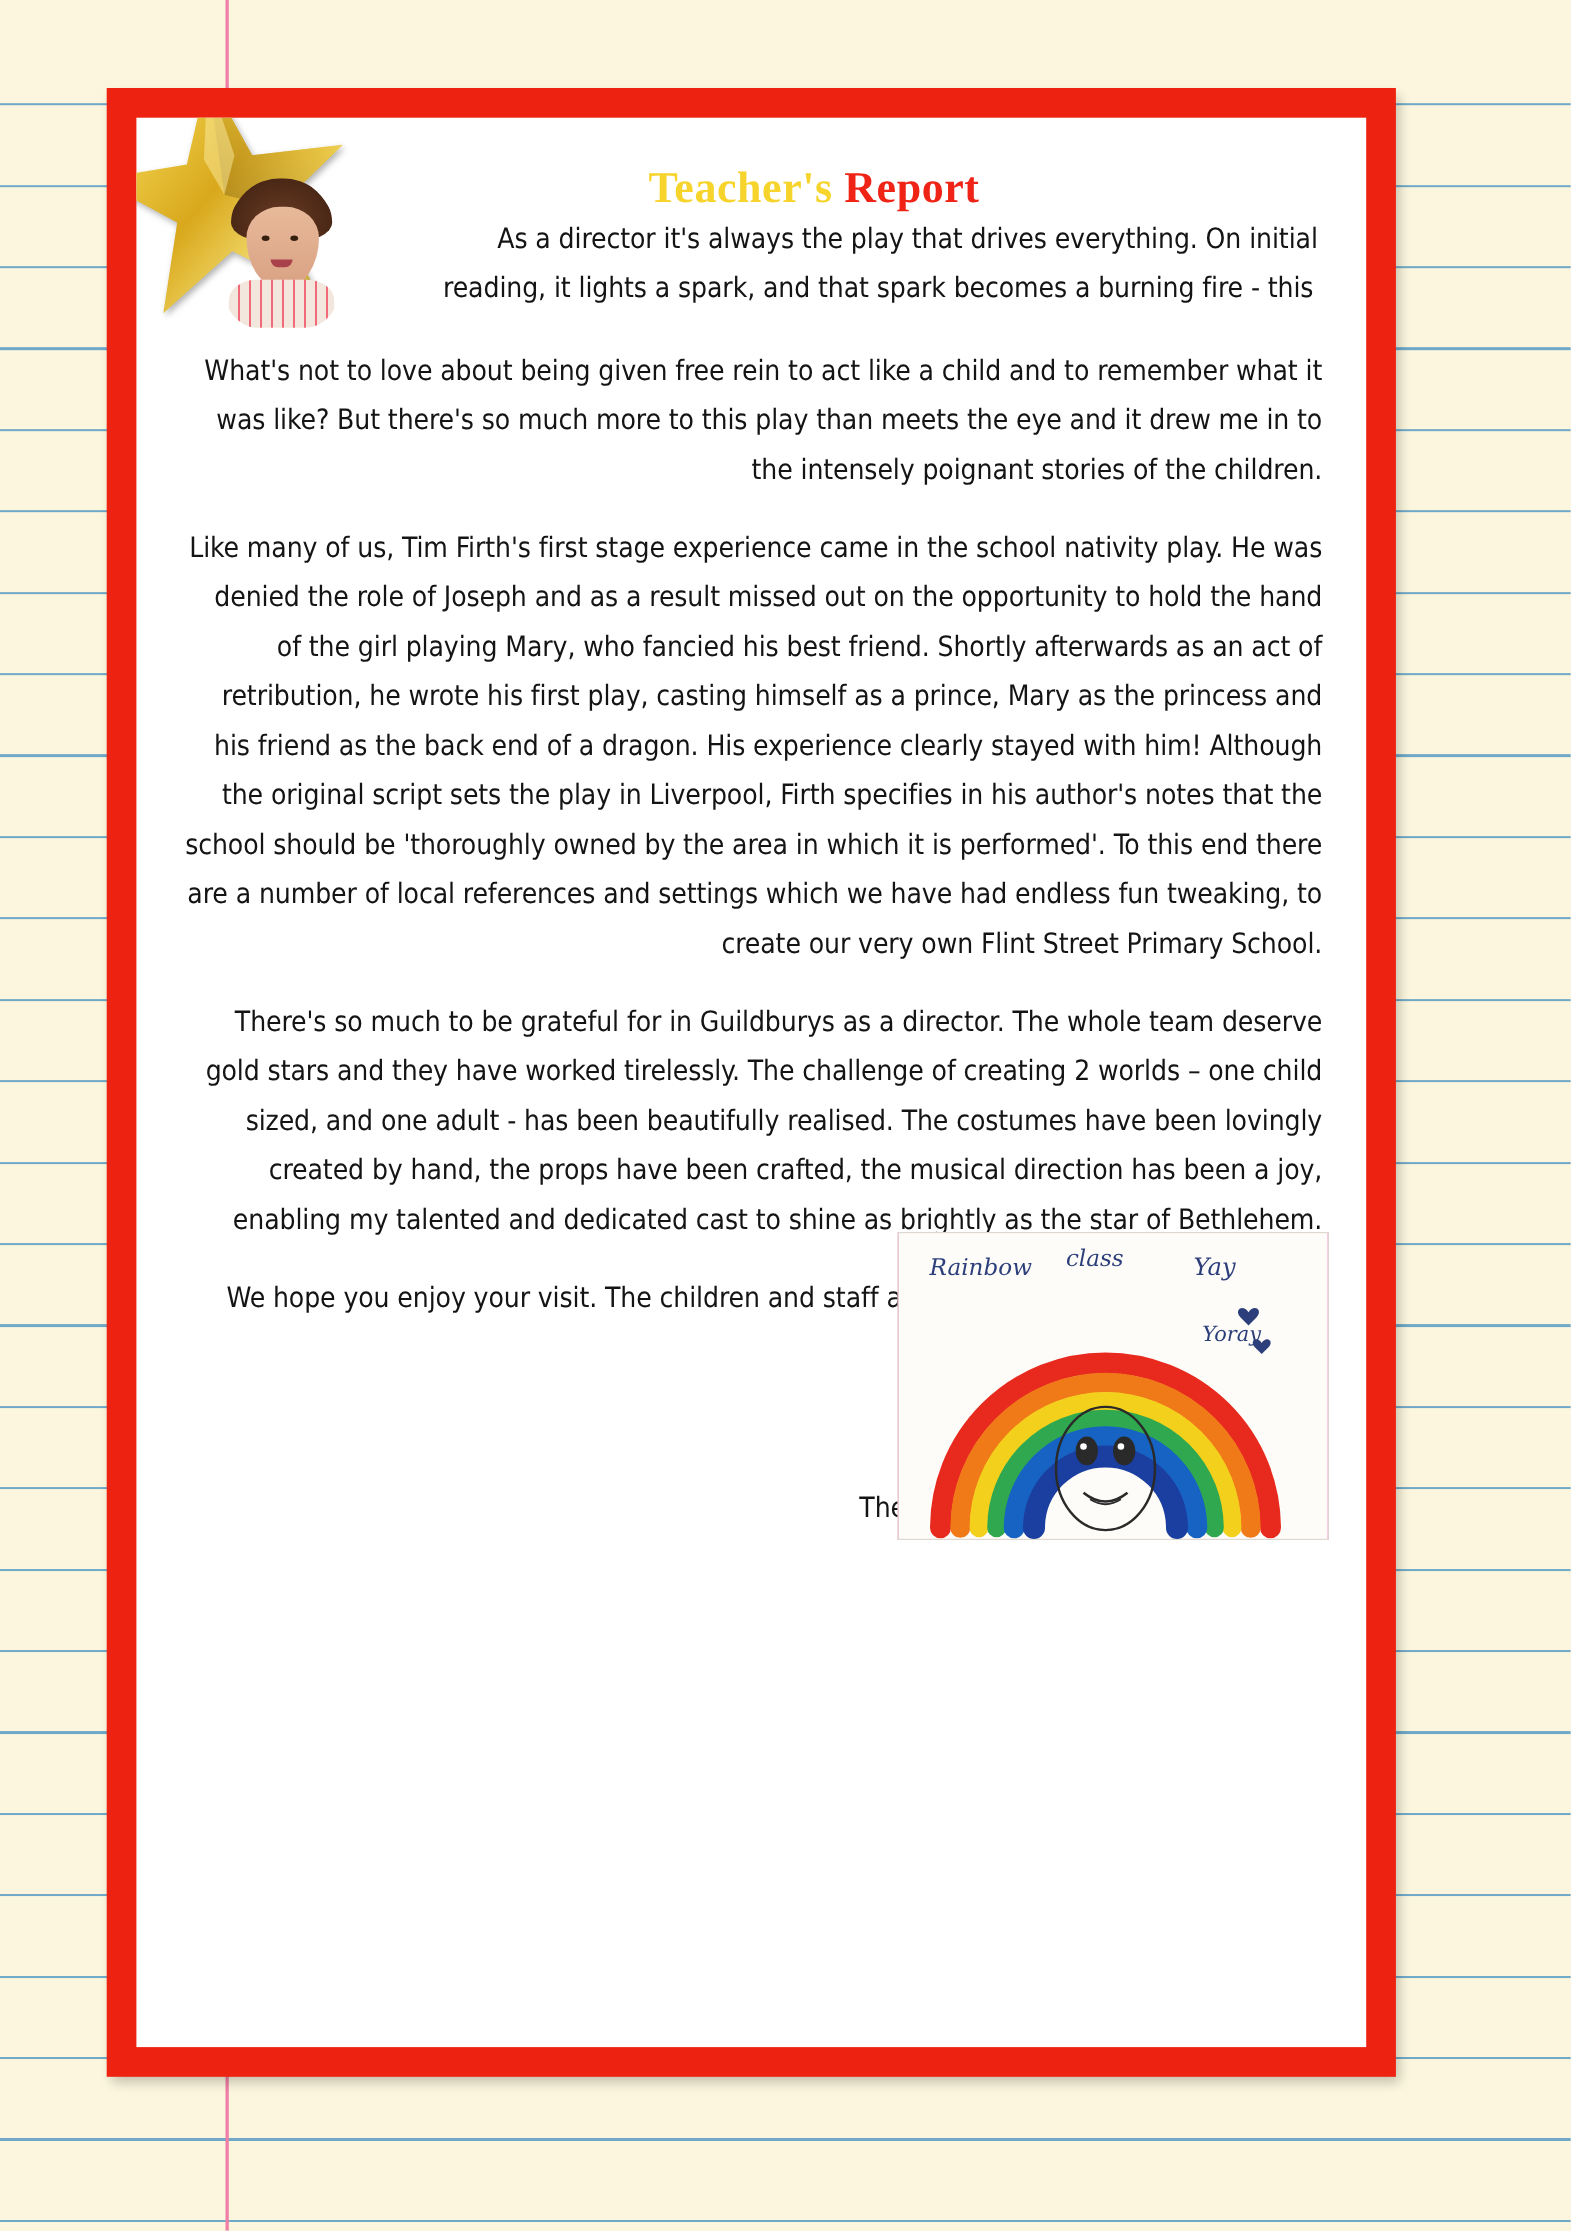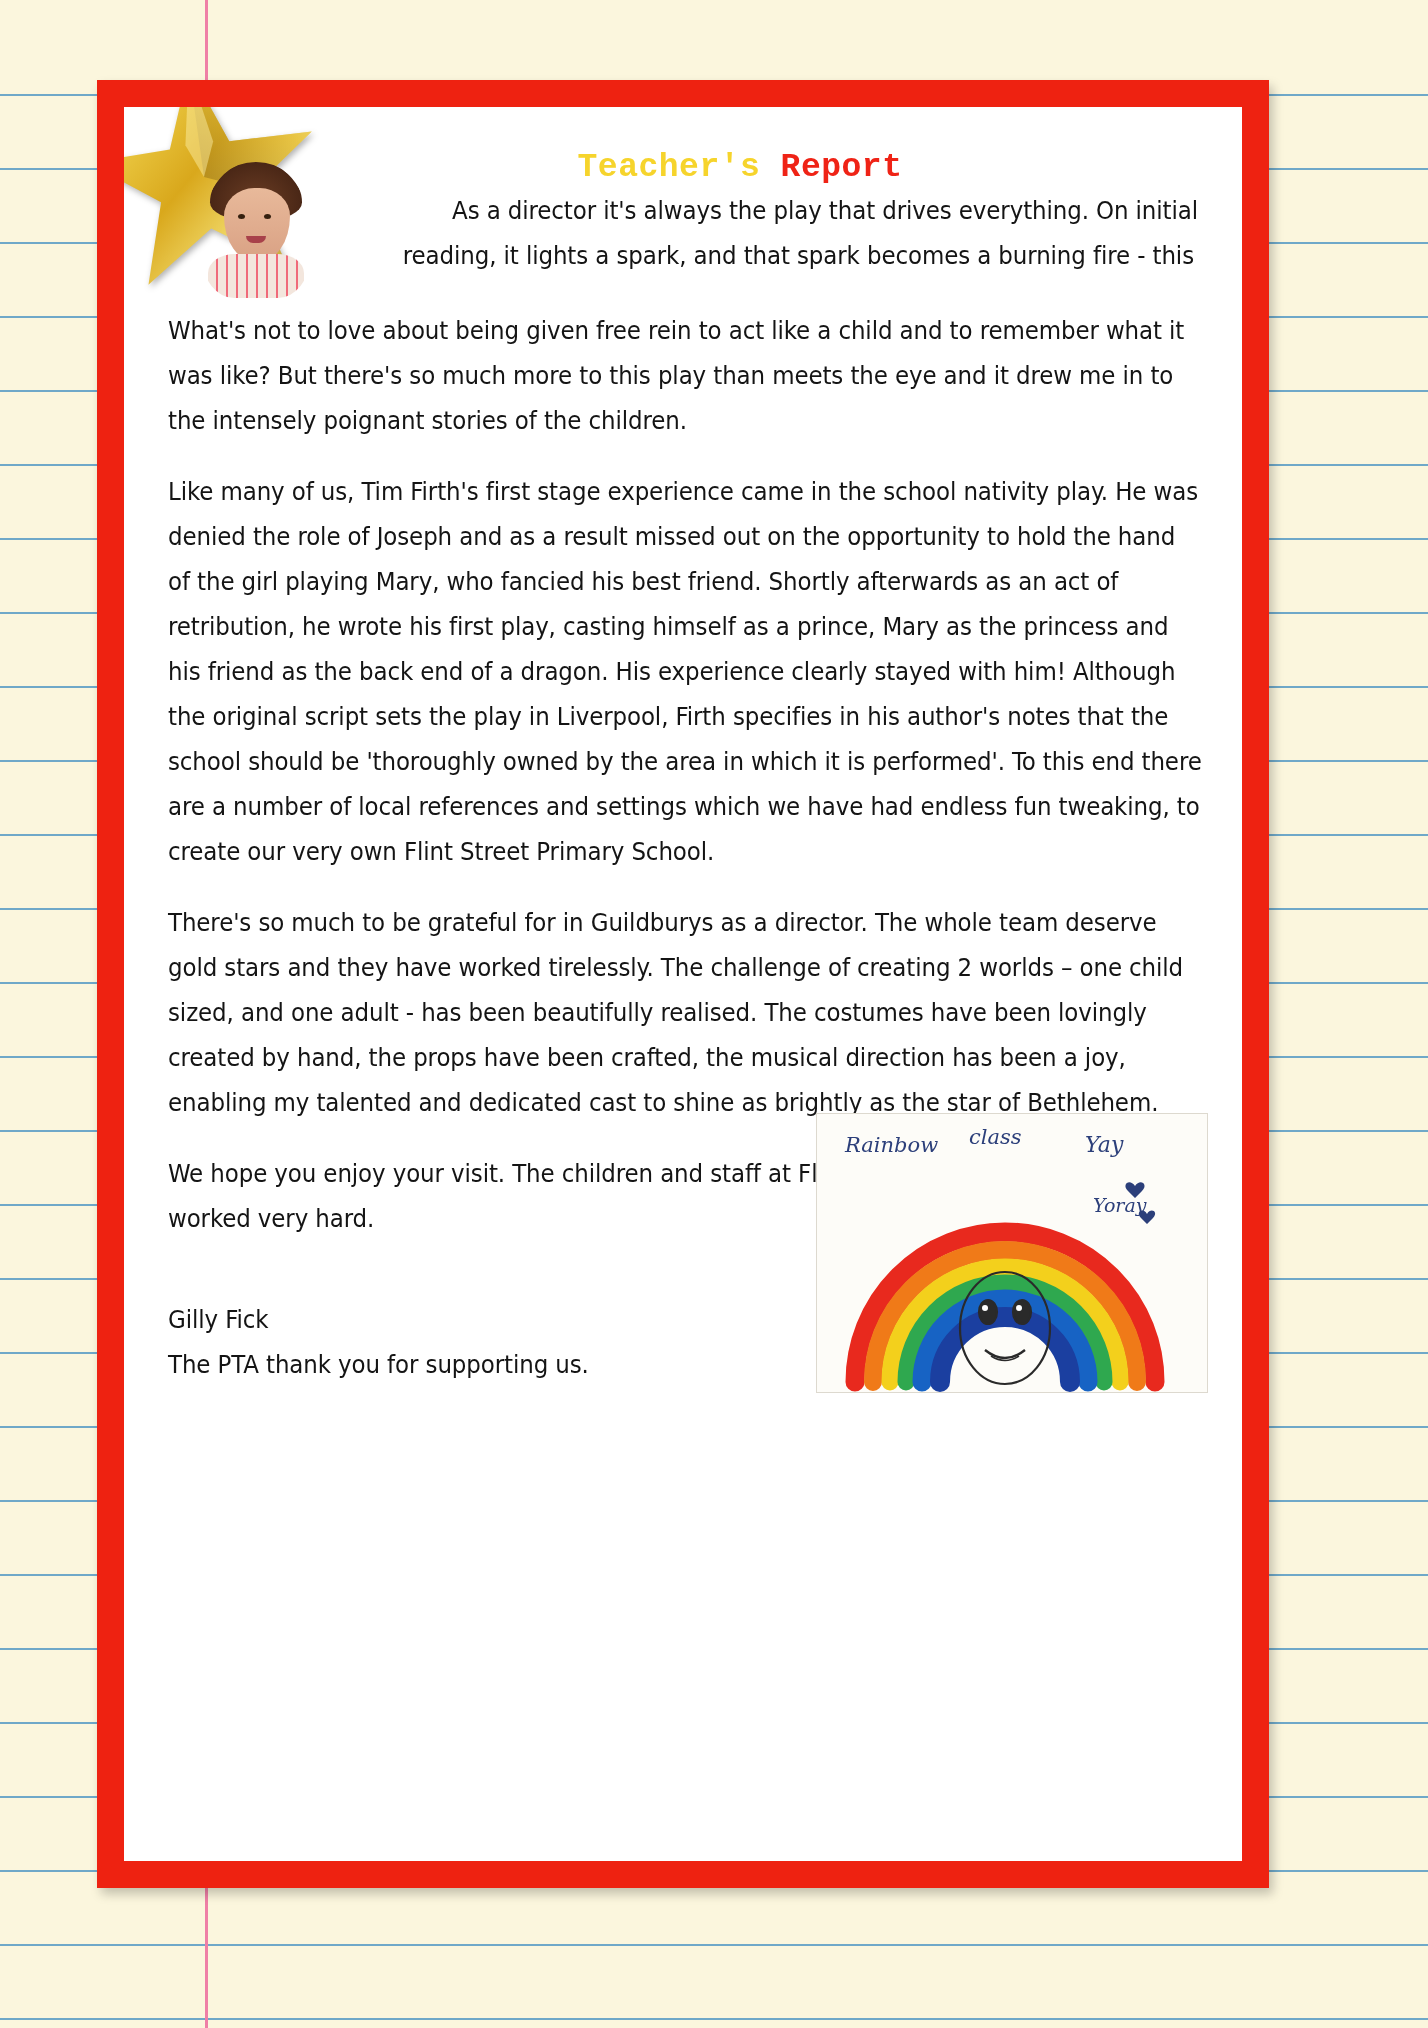--- a/index.html
+++ b/index.html
@@ -85,37 +85,38 @@
     position:absolute;left:6px;top:92px;width:96px;height:48px;
     background:
       repeating-linear-gradient(to right, transparent 0 8px, #f06a7a 8px 10px),
       #f3e6dd;
     border-radius:28% 28% 6% 6% / 40% 40% 6% 6%;
   }
 
   
   #report-title{
     text-align:center;
-    font-family:Liberation Mono, monospace;
+    font-family:Liberation Serif, serif;
     font-weight:bold;
-    font-size:33px;
+    font-size:40px;
     letter-spacing:.5px;
     margin:18px 0 4px 110px;
     line-height:1;
   }
   #report-title .w1{color:#f6d42c;}
   #report-title .w2{color:#ef2316;}
 
   
   .body-text{
     font-family:"DejaVu Sans Condensed","DejaVu Sans", sans-serif;
     font-size:25.5px;
     line-height:45px;
     color:#141414;
     letter-spacing:-.1px;
+    text-align:right;
   }
   #lead-para{
     text-align:right;
     margin:0 4px 30px 0;
     padding-left:180px;
   }
   #lead-para .l2{padding-right:4px;}
   #intro-rest{ margin:0 0 26px 0; }
   .para{ margin:0 0 26px 0; }
 

